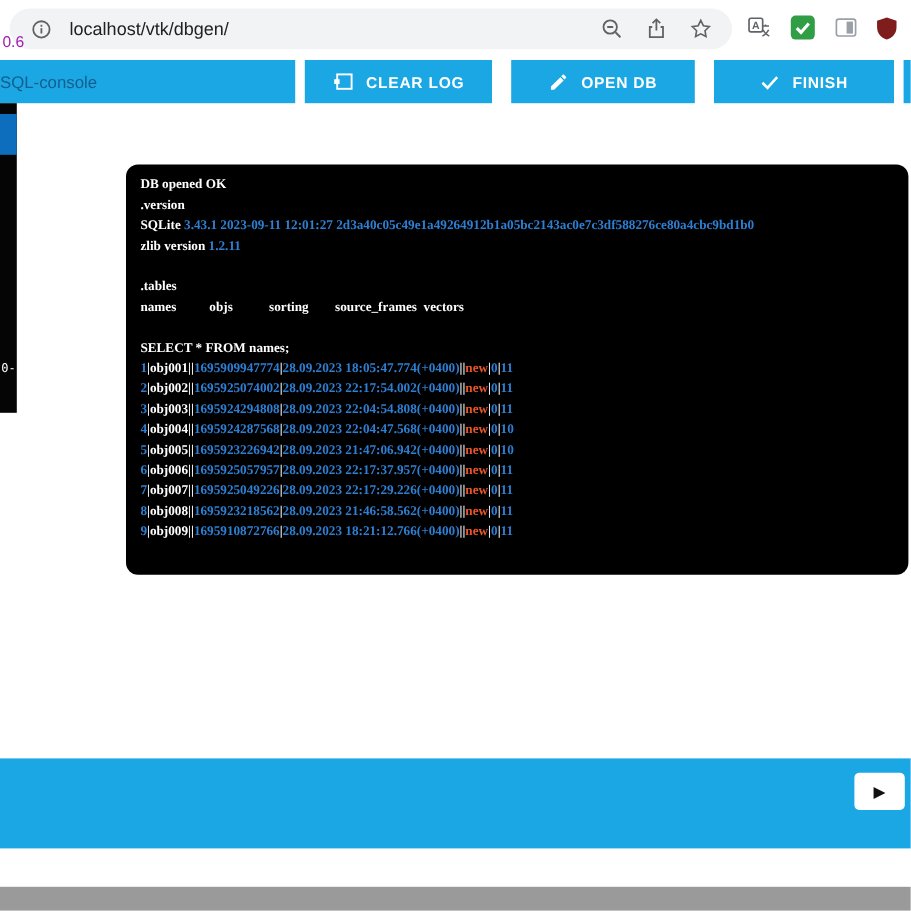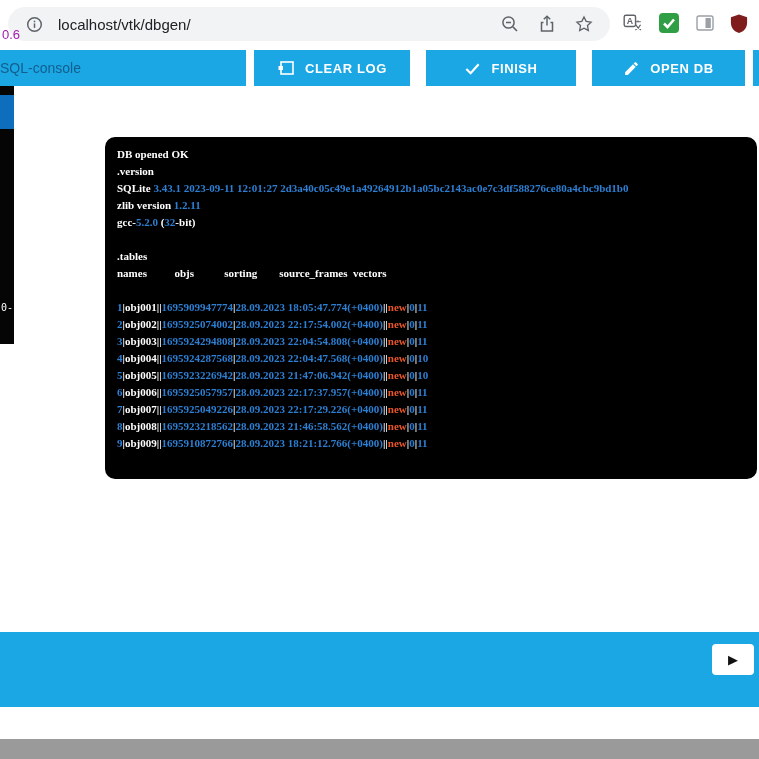--- a/index.html
+++ b/index.html
@@ -127,54 +127,54 @@
     </div>
     <button class="tb-btn" id="btn-clear">
       <span class="tb-icon">
         <svg width="18" height="18" viewBox="0 0 18 18">
             <rect x="4" y="3" width="12" height="12" fill="none" stroke="#fff" stroke-width="1.6"></rect>
             <rect x="1.5" y="7" width="4.5" height="4" fill="#fff"></rect>
           </svg>
       </span>
       <span>CLEAR LOG</span>
     </button>
+    <button class="tb-btn" id="btn-open">
+      <span class="tb-icon">
+        <svg width="17" height="17" viewBox="0 0 24 24" fill="#fff">
+            <path d="M3 17.2V21h3.8L17.9 9.9l-3.8-3.8L3 17.2zM20.7 7.1c.4-.4.4-1 0-1.4l-2.4-2.4c-.4-.4-1-.4-1.4 0l-1.8 1.8 3.8 3.8 1.8-1.8z"></path>
+          </svg>
+      </span>
+      <span>OPEN DB</span>
+    </button>
     <button class="tb-btn" id="btn-finish">
       <span class="tb-icon">
         <svg width="17" height="17" viewBox="0 0 18 18" fill="none" stroke="#fff" stroke-width="2.3">
             <polyline points="2.5,9.5 7,14 15.5,4.5"></polyline>
           </svg>
       </span>
       <span>FINISH</span>
-    </button>
-    <button class="tb-btn" id="btn-open">
-      <span class="tb-icon">
-        <svg width="17" height="17" viewBox="0 0 24 24" fill="#fff">
-            <path d="M3 17.2V21h3.8L17.9 9.9l-3.8-3.8L3 17.2zM20.7 7.1c.4-.4.4-1 0-1.4l-2.4-2.4c-.4-.4-1-.4-1.4 0l-1.8 1.8 3.8 3.8 1.8-1.8z"></path>
-          </svg>
-      </span>
-      <span>OPEN DB</span>
     </button>
     <div class="tb-sliver"></div>
   </div>
 
   <div class="side-strip">
     <div class="side-accent"></div>
     <div class="side-text">0-</div>
   </div>
 
   <div class="console" id="console-body">
       <div class="cline"><span class="c-w">DB opened OK</span></div>
       <div class="cline"><span class="c-w">.version</span></div>
       <div class="cline"><span class="c-w">SQLite </span><span class="c-b">3.43.1 2023-09-11 12:01:27 2d3a40c05c49e1a49264912b1a05bc2143ac0e7c3df588276ce80a4cbc9bd1b0</span></div>
       <div class="cline"><span class="c-w">zlib version </span><span class="c-b">1.2.11</span></div>
-      <div class="cline"><span class="c-w">gcc-</span><span class="c-b">5.2.0</span><span class="c-w"> (</span><span class="c-b">32</span><span class="c-w">-bit)</span></div>
       <div class="cline">&nbsp;</div>
       <div class="cline"><span class="c-w">.tables</span></div>
       <div class="cline"><span class="c-w">names          objs           sorting        source_frames  vectors</span></div>
       <div class="cline">&nbsp;</div>
+      <div class="cline"><span class="c-w">SELECT * FROM names;</span></div>
       <div class="cline"><span class="c-b">1</span><span class="c-w">|</span><span class="c-w">obj001</span><span class="c-w">||</span><span class="c-b">1695909947774</span><span class="c-w">|</span><span class="c-b">28.09.2023 18:05:47.774(+0400)</span><span class="c-w">||</span><span class="c-o">new</span><span class="c-w">|</span><span class="c-b">0</span><span class="c-w">|</span><span class="c-b">11</span></div>
       <div class="cline"><span class="c-b">2</span><span class="c-w">|</span><span class="c-w">obj002</span><span class="c-w">||</span><span class="c-b">1695925074002</span><span class="c-w">|</span><span class="c-b">28.09.2023 22:17:54.002(+0400)</span><span class="c-w">||</span><span class="c-o">new</span><span class="c-w">|</span><span class="c-b">0</span><span class="c-w">|</span><span class="c-b">11</span></div>
       <div class="cline"><span class="c-b">3</span><span class="c-w">|</span><span class="c-w">obj003</span><span class="c-w">||</span><span class="c-b">1695924294808</span><span class="c-w">|</span><span class="c-b">28.09.2023 22:04:54.808(+0400)</span><span class="c-w">||</span><span class="c-o">new</span><span class="c-w">|</span><span class="c-b">0</span><span class="c-w">|</span><span class="c-b">11</span></div>
       <div class="cline"><span class="c-b">4</span><span class="c-w">|</span><span class="c-w">obj004</span><span class="c-w">||</span><span class="c-b">1695924287568</span><span class="c-w">|</span><span class="c-b">28.09.2023 22:04:47.568(+0400)</span><span class="c-w">||</span><span class="c-o">new</span><span class="c-w">|</span><span class="c-b">0</span><span class="c-w">|</span><span class="c-b">10</span></div>
       <div class="cline"><span class="c-b">5</span><span class="c-w">|</span><span class="c-w">obj005</span><span class="c-w">||</span><span class="c-b">1695923226942</span><span class="c-w">|</span><span class="c-b">28.09.2023 21:47:06.942(+0400)</span><span class="c-w">||</span><span class="c-o">new</span><span class="c-w">|</span><span class="c-b">0</span><span class="c-w">|</span><span class="c-b">10</span></div>
       <div class="cline"><span class="c-b">6</span><span class="c-w">|</span><span class="c-w">obj006</span><span class="c-w">||</span><span class="c-b">1695925057957</span><span class="c-w">|</span><span class="c-b">28.09.2023 22:17:37.957(+0400)</span><span class="c-w">||</span><span class="c-o">new</span><span class="c-w">|</span><span class="c-b">0</span><span class="c-w">|</span><span class="c-b">11</span></div>
       <div class="cline"><span class="c-b">7</span><span class="c-w">|</span><span class="c-w">obj007</span><span class="c-w">||</span><span class="c-b">1695925049226</span><span class="c-w">|</span><span class="c-b">28.09.2023 22:17:29.226(+0400)</span><span class="c-w">||</span><span class="c-o">new</span><span class="c-w">|</span><span class="c-b">0</span><span class="c-w">|</span><span class="c-b">11</span></div>
       <div class="cline"><span class="c-b">8</span><span class="c-w">|</span><span class="c-w">obj008</span><span class="c-w">||</span><span class="c-b">1695923218562</span><span class="c-w">|</span><span class="c-b">28.09.2023 21:46:58.562(+0400)</span><span class="c-w">||</span><span class="c-o">new</span><span class="c-w">|</span><span class="c-b">0</span><span class="c-w">|</span><span class="c-b">11</span></div>
       <div class="cline"><span class="c-b">9</span><span class="c-w">|</span><span class="c-w">obj009</span><span class="c-w">||</span><span class="c-b">1695910872766</span><span class="c-w">|</span><span class="c-b">28.09.2023 18:21:12.766(+0400)</span><span class="c-w">||</span><span class="c-o">new</span><span class="c-w">|</span><span class="c-b">0</span><span class="c-w">|</span><span class="c-b">11</span></div>
     </div>

